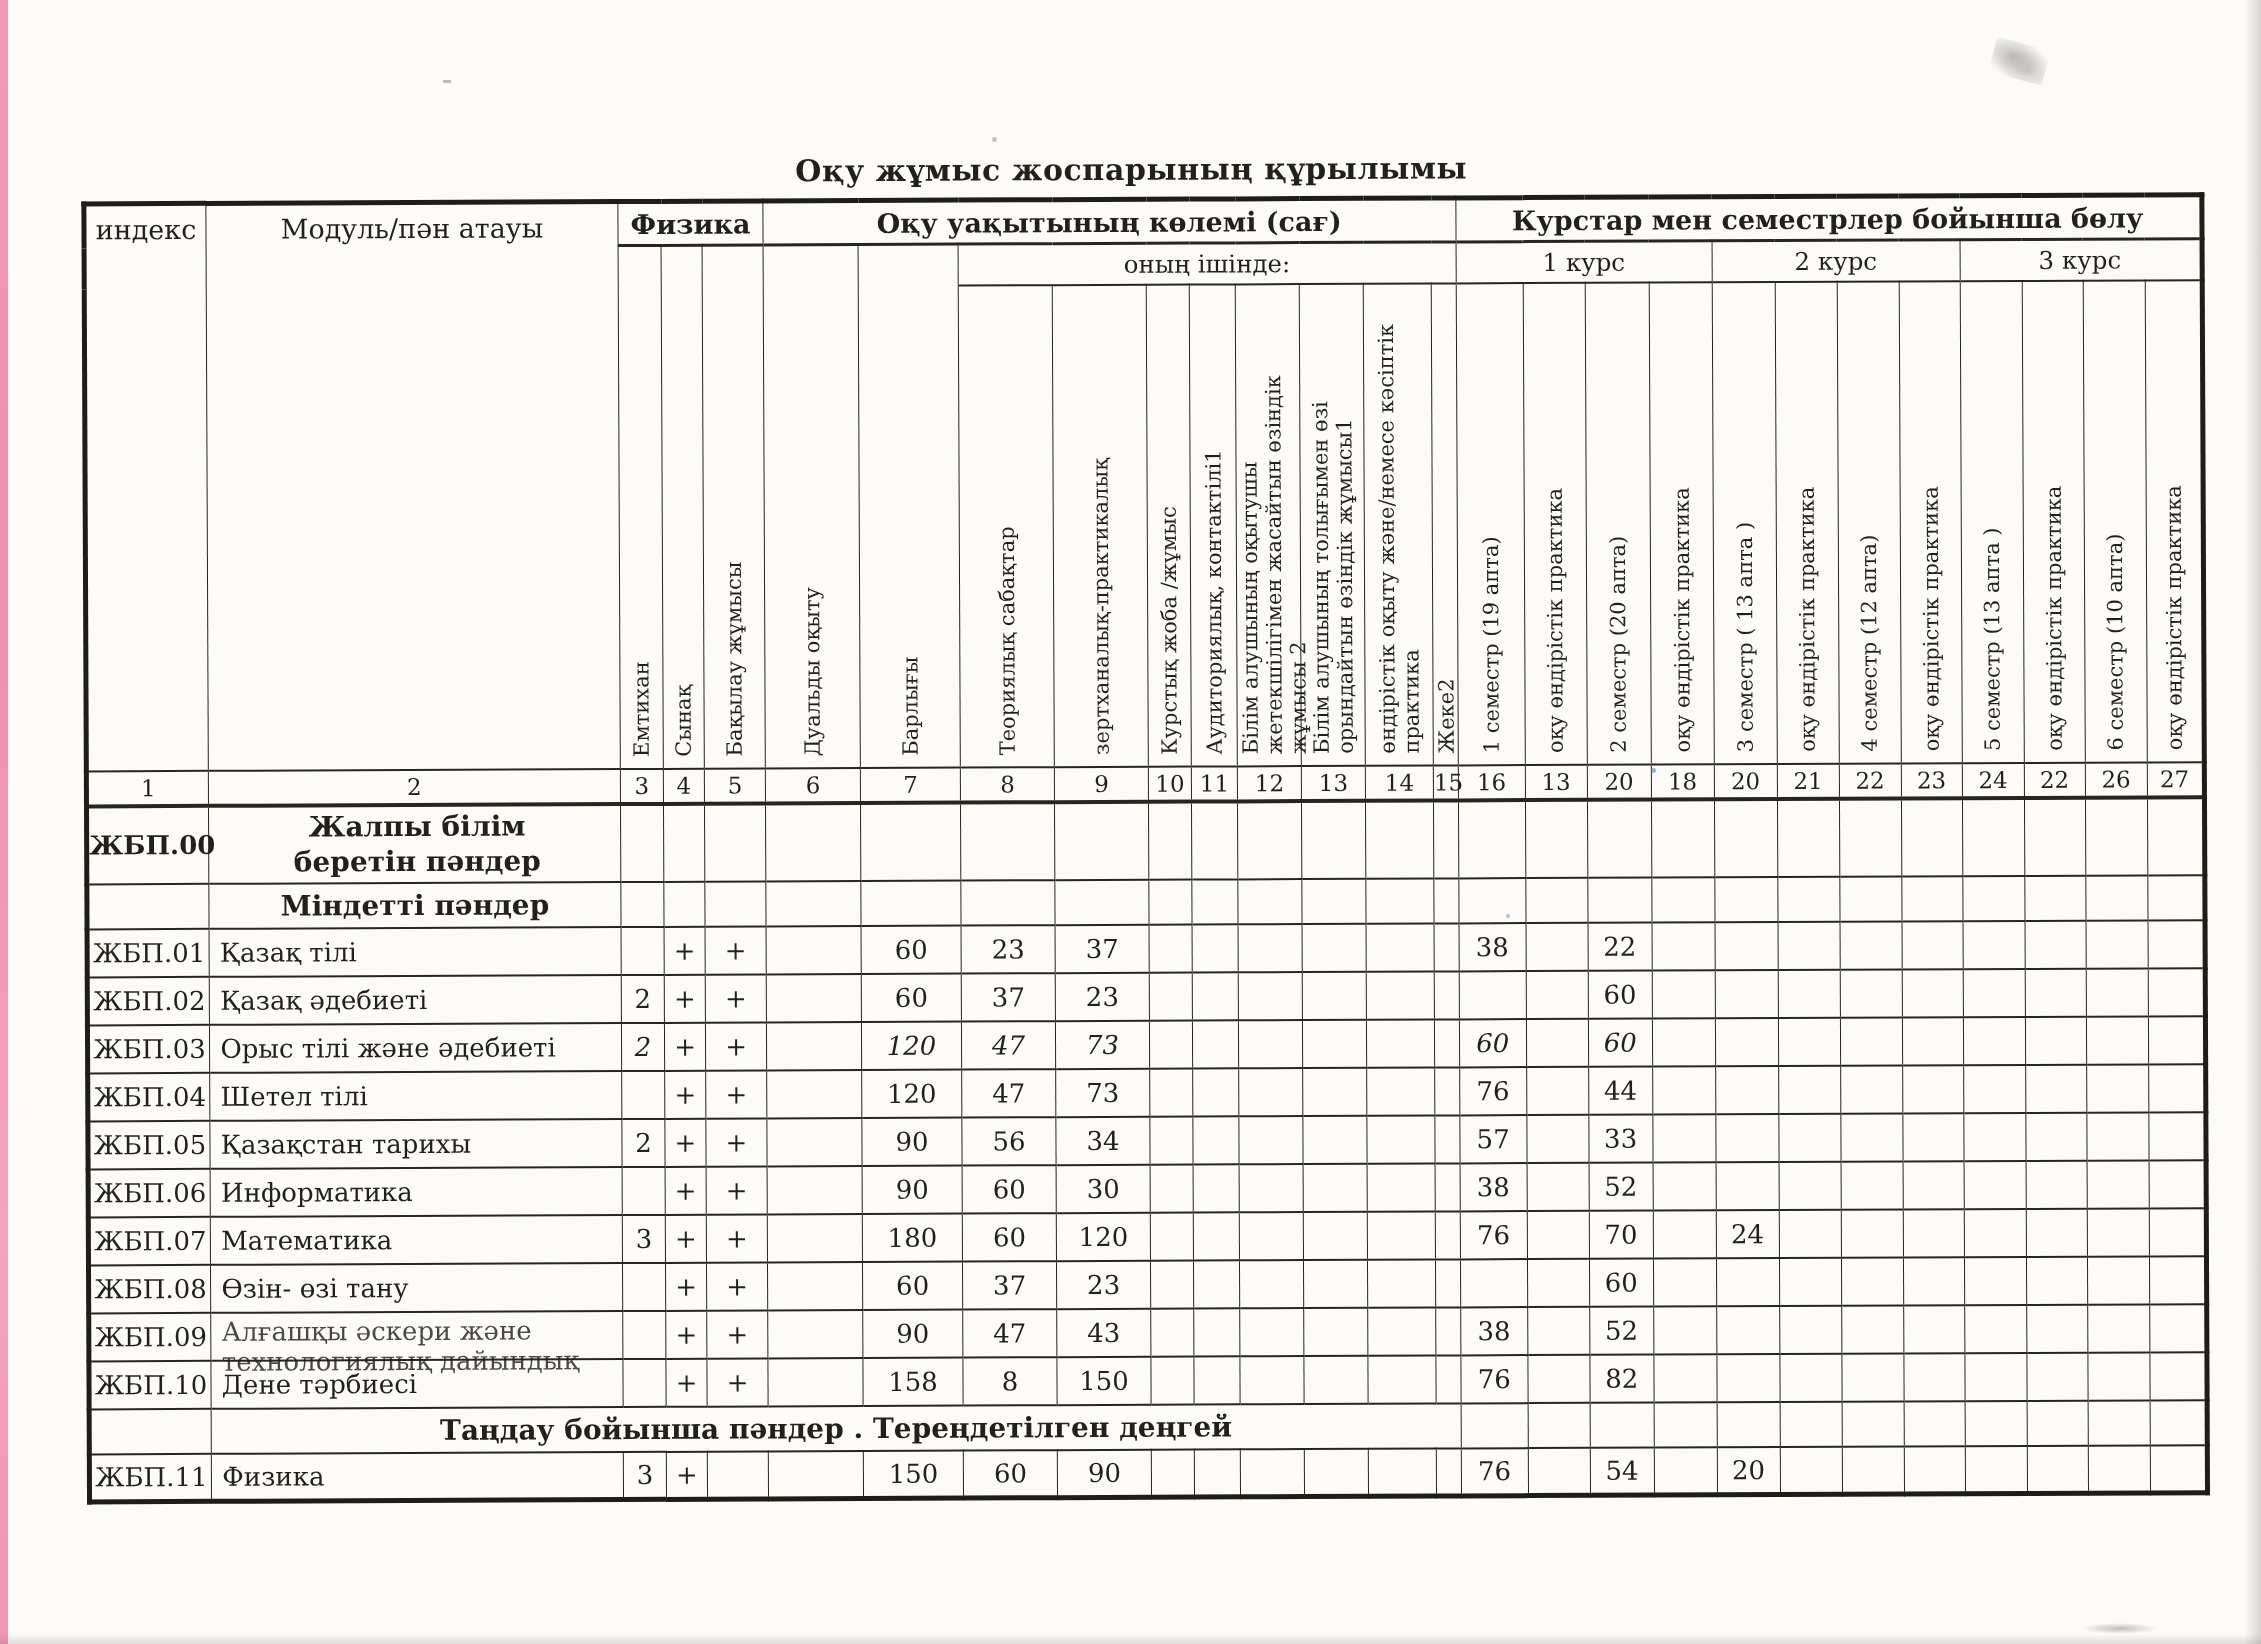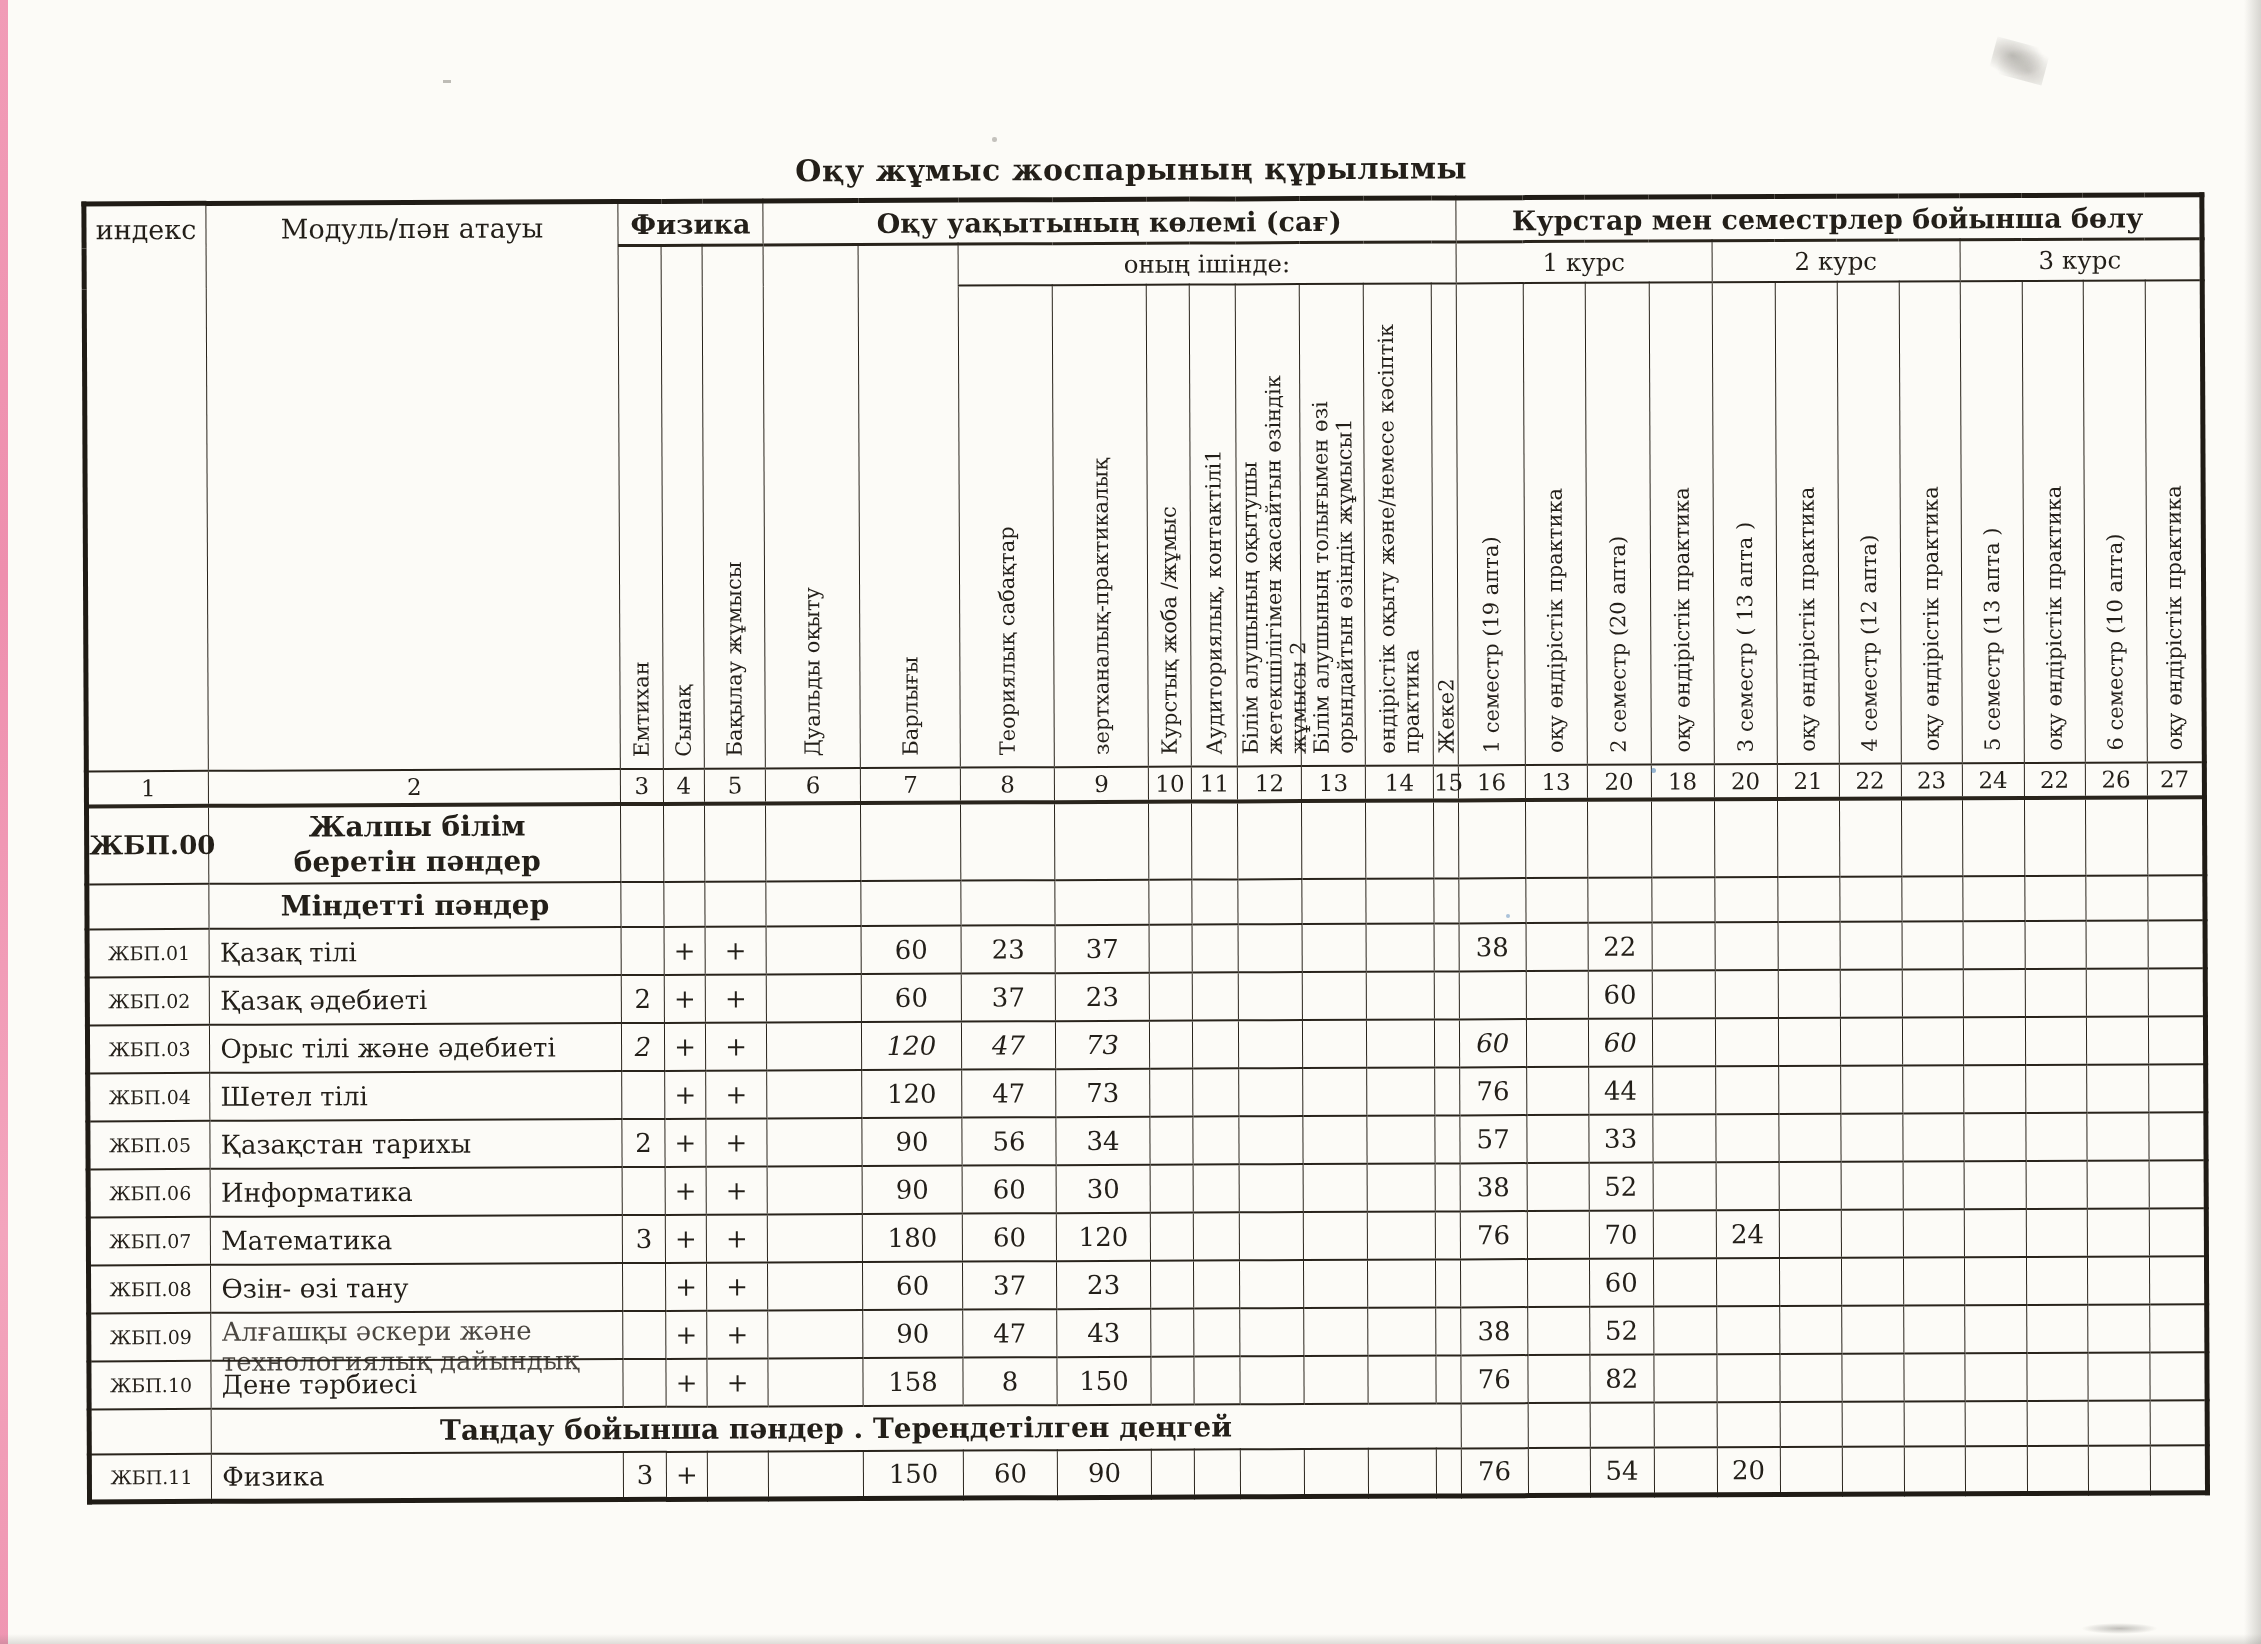--- a/index.html
+++ b/index.html
@@ -45,21 +45,21 @@
   .vt.std  { height:451px; }
   .vt.tall { height:492px; }
   
   tr.hdr-n { height:35px; }
   tr.hdr-n td { font-size:23px; border-top-width:2.6px; border-bottom-width:4.5px; }
   
   tbody tr { height:48px; }
   tbody tr.r-module { height:76px; }
   tbody tr.r-section { height:45px; }
   tbody td { border-top-width:2.6px; border-bottom-width:2.6px; font-size:26px; }
-  td.idx { font-size:19px; }
+  td.idx { font-size:26px; }
   td.idx.bold { font-weight:700; font-size:26px; }
   td.name { text-align:left; padding:2.6px 5.2px 2.6px 10.3px; position:relative; }
   .nm { font-size:26px; line-height:30px; }
   .nm.mod { width:335px; margin:0 auto; text-align:center; font-weight:700; font-size:28px; line-height:35px; }
   td.secname { font-weight:700; font-size:28px; text-align:center; }
   td.name.ovf .nm { position:absolute; top:2.6px; left:10.3px; right:2.6px;
                     line-height:30px; color:rgba(35,31,25,.82); z-index:3; }
   td.val { font-size:26px; }
   td.val.it { font-style:italic; }
   

